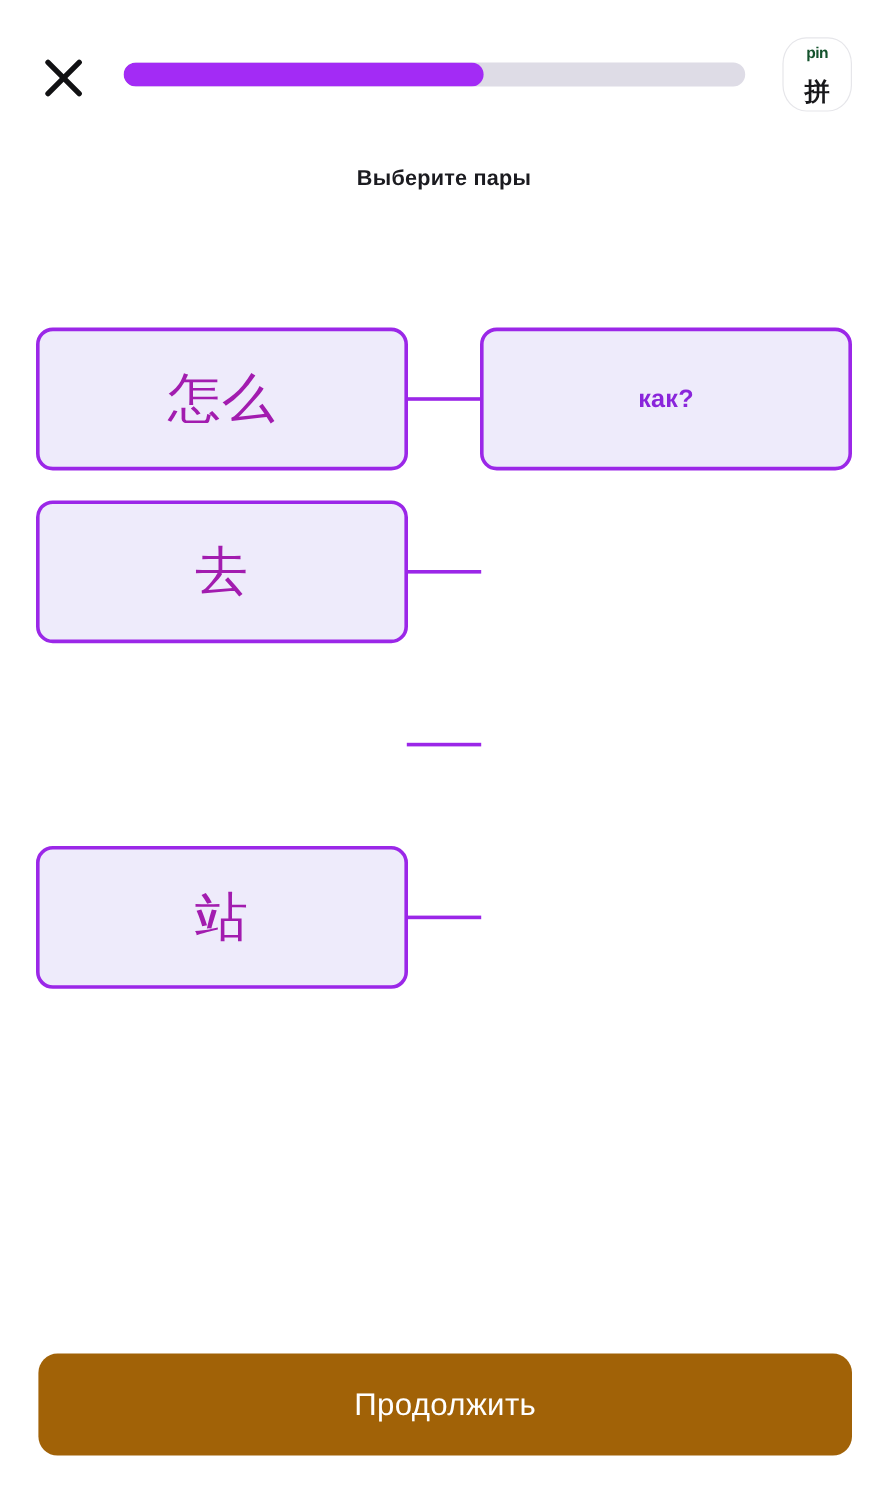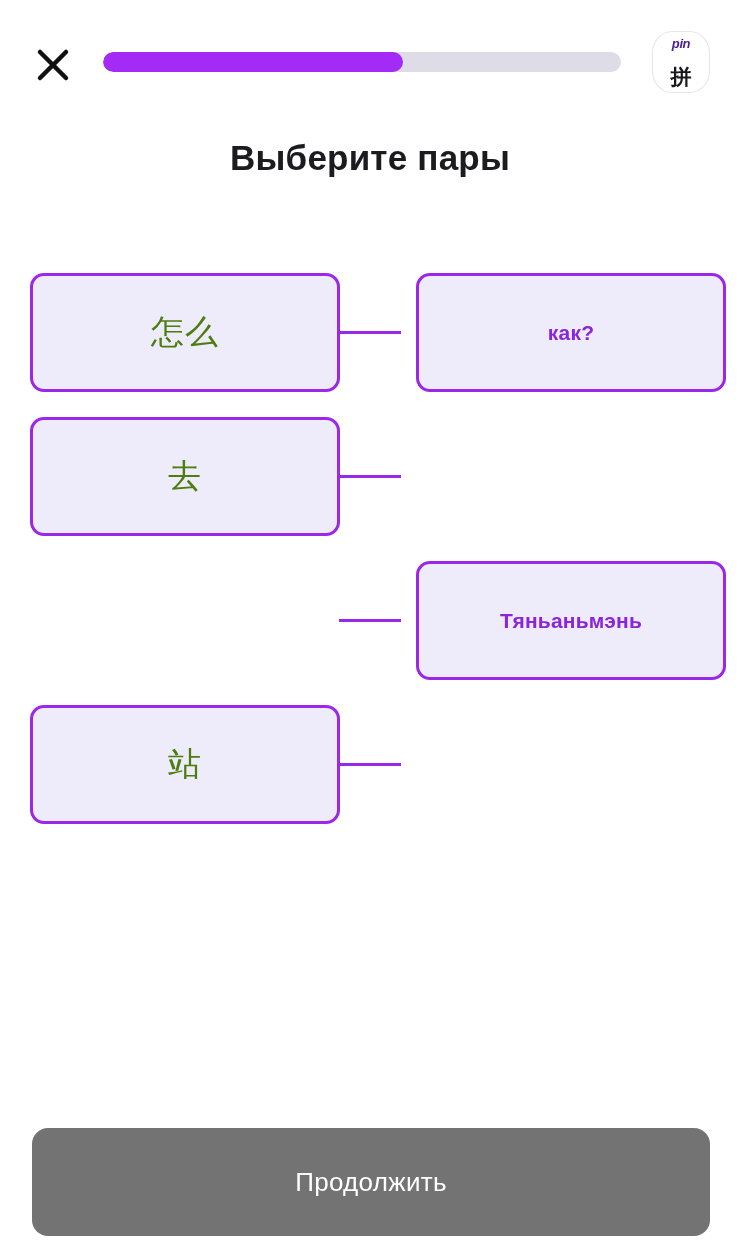--- a/index.html
+++ b/index.html
@@ -73,40 +73,39 @@
     display: flex;
     flex-direction: column;
     align-items: center;
     justify-content: center;
     cursor: pointer;
     line-height: 1;
   }
   .pin-top {
     font-size: 13px;
     font-weight: bold;
-    color: #4c1d95;
+    color: #14532d;
     letter-spacing: -0.4px;
     margin-bottom: 16px;
-    font-style: italic;
   }
   .pin-han {
     font-size: 21px;
     font-weight: bold;
     color: #18181b;
     line-height: 1;
   }
 
   
   .title {
     position: absolute;
     top: 138px;
     left: 0;
     width: 740px;
     text-align: center;
-    font-size: 35px;
+    font-size: 18px;
     font-weight: bold;
     color: #1b1b20;
     letter-spacing: 0.2px;
   }
 
   
   .pairs {
     position: absolute;
     top: 273px;
     left: 0;
@@ -126,26 +125,26 @@
     width: 310px;
     background: #eeebfb;
     border: 3px solid #9b27e8;
     border-radius: 14px;
     display: flex;
     align-items: center;
     justify-content: center;
     cursor: pointer;
   }
   .card.left  { left: 30px; }
-  .card.right { left: 416px; }
+  .card.right { left: 400px; }
 
   .han-text {
-    font-size: 33px;
+    font-size: 44px;
     font-weight: normal;
-    color: #4d7c0f;
+    color: #a21caf;
     letter-spacing: 1px;
   }
   .ru-text {
     font-size: 21px;
     font-weight: bold;
     color: #8a25db;
     letter-spacing: 0.2px;
   }
 
   .connector {
@@ -156,22 +155,22 @@
     height: 3px;
     background: #9b27e8;
   }
 
   
   .cta {
     position: absolute;
     left: 32px;
     top: 1128px;
     width: 678px;
-    height: 108px;
-    background: #737373;
+    height: 85px;
+    background: #a16207;
     border: none;
     border-radius: 16px;
     color: #ffffff;
     font-size: 26px;
     font-family: "Liberation Sans", "DejaVu Sans", sans-serif;
     letter-spacing: 0.3px;
     cursor: pointer;
     display: flex;
     align-items: center;
     justify-content: center;
@@ -220,23 +219,20 @@
 
     <div class="pair-row">
       <div class="card left">
         <span class="han-text">去</span>
       </div>
       <div class="connector"></div>
     </div>
 
     <div class="pair-row">
       <div class="connector"></div>
-      <div class="card right">
-        <span class="ru-text">Тяньаньмэнь</span>
-      </div>
     </div>
 
     <div class="pair-row">
       <div class="card left">
         <span class="han-text">站</span>
       </div>
       <div class="connector"></div>
     </div>
 
   </div>

